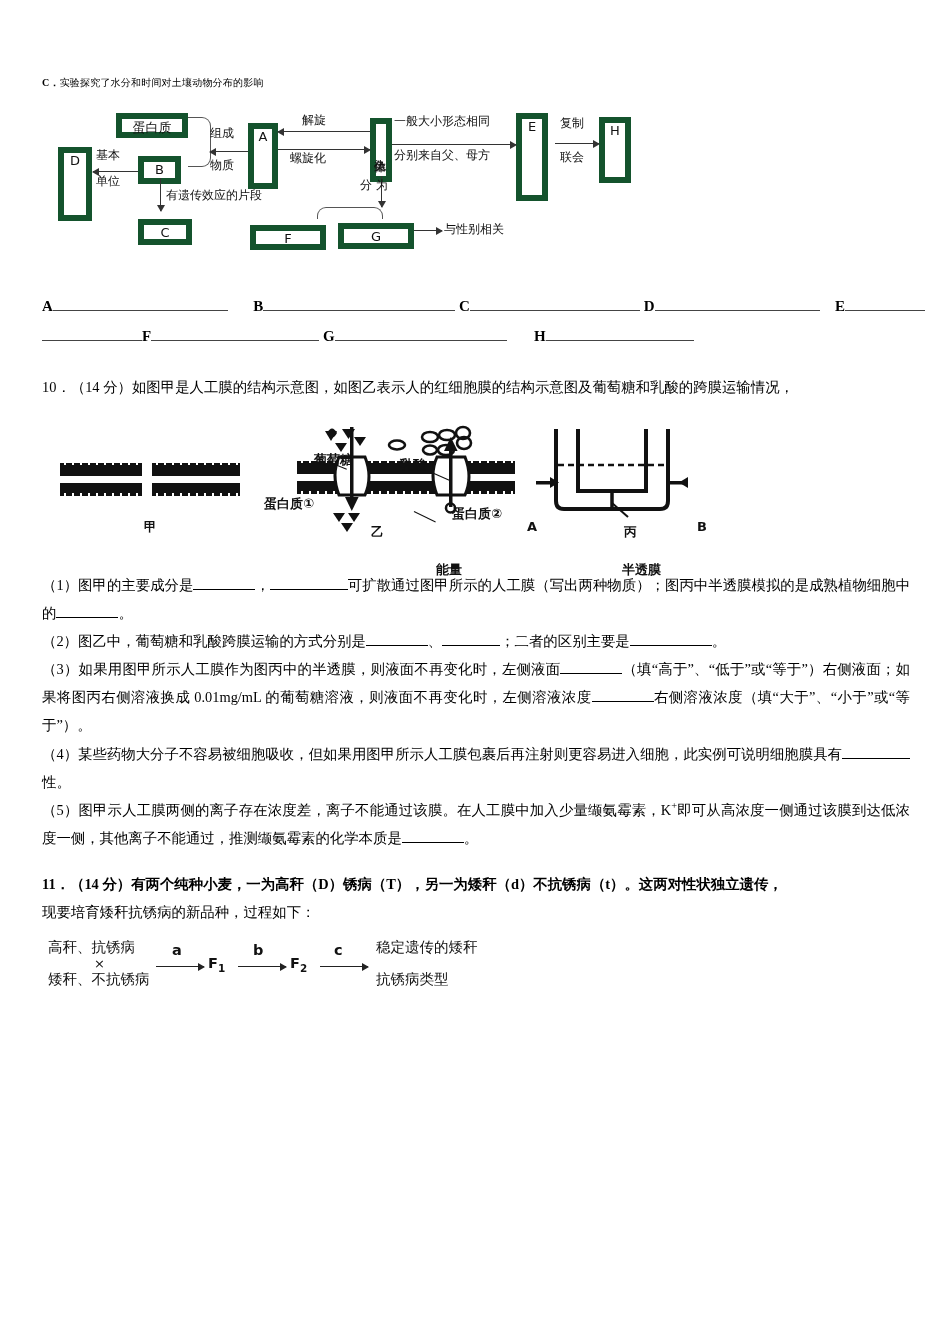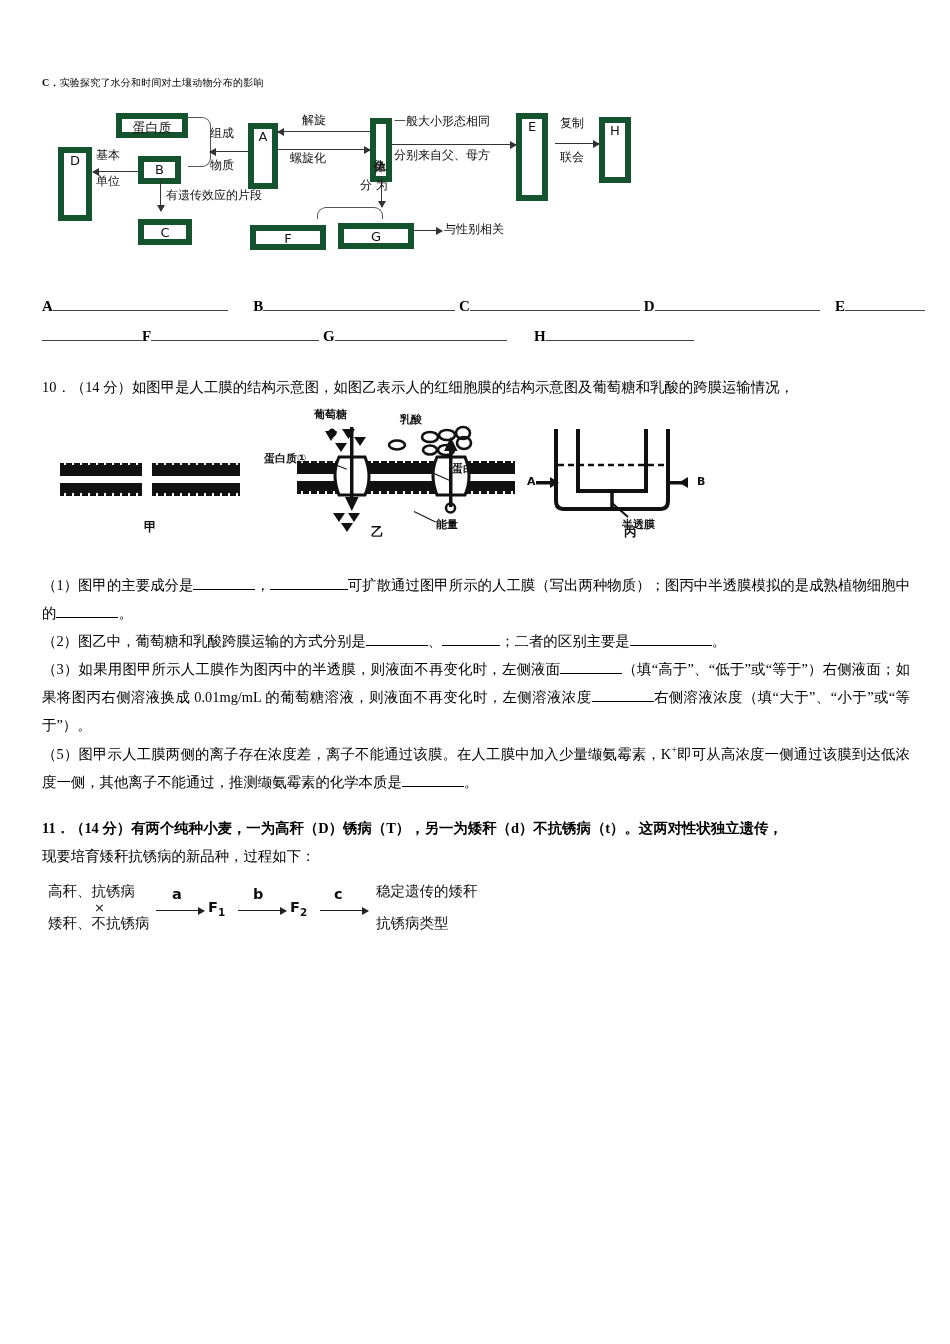--- a/index.html
+++ b/index.html
@@ -169,24 +169,25 @@
     font-family: "DejaVu Sans", "Liberation Sans", sans-serif;
   }
   .fig-cap {
     position: absolute;
     font-size: 12.5px;
     font-weight: bold;
     color: #111;
   }
   .fig-lbl {
     position: absolute;
-    font-size: 11px;
+    font-size: 13px;
     color: #111;
     white-space: nowrap;
     font-weight: bold;
+    margin-top: 44px;
   }
   .bilayer {
     position: absolute;
   }
   .lead {
     position: absolute;
     height: 0;
     border-top: 1.3px solid #111;
   }
 
@@ -537,20 +538,23 @@
     </p>
 
     <p class="para">
       <span>（2）</span><span>图乙中，葡萄糖和乳酸跨膜运输的方式分别是</span><span class="ul" style="width:62px;"></span><span>、</span><span class="ul" style="width:58px;"></span><span>；二者的区别主要是</span><span class="ul" style="width:82px;"></span><span>。</span>
     </p>
 
     <p class="para">
       <span>（3）</span><span>如果用图甲所示人工膜作为图丙中的半透膜，则液面不再变化时，左侧液面</span><span class="ul" style="width:62px;"></span><span>（填“高于”、“低于”或“等于”）右侧液面；如果将图丙右侧溶液换成 0.01mg/mL 的葡萄糖溶液，则液面不再变化时，左侧溶液浓度</span><span class="ul" style="width:62px;"></span><span>右侧溶液浓度（填“大于”、“小于”或“等于”）。</span>
     </p>
 
+    <p class="para">
+      <span>（4）</span><span>某些药物大分子不容易被细胞吸收，但如果用图甲所示人工膜包裹后再注射则更容易进入细胞，此实例可说明细胞膜具有</span><span class="ul" style="width:68px;"></span><span>性。</span>
+    </p>
 
     <p class="para">
       <span>（5）</span><span>图甲示人工膜两侧的离子存在浓度差，离子不能通过该膜。在人工膜中加入少量缬氨霉素，K</span><sup>+</sup><span>即可从高浓度一侧通过该膜到达低浓度一侧，其他离子不能通过，推测缬氨霉素的化学本质是</span><span class="ul" style="width:62px;"></span><span>。</span>
     </p>
 
     <p class="para" style="margin-top:18px;font-weight:bold;">
       <span class="q-num">11．</span><span>（14 分）</span><span>有两个纯种小麦，一为高秆（D）锈病（T），另一为矮秆（d）不抗锈病（t）。这两对性状独立遗传，</span>
     </p>
     <p class="para">
       <span>现要培育矮秆抗锈病的新品种，过程如下：</span>

